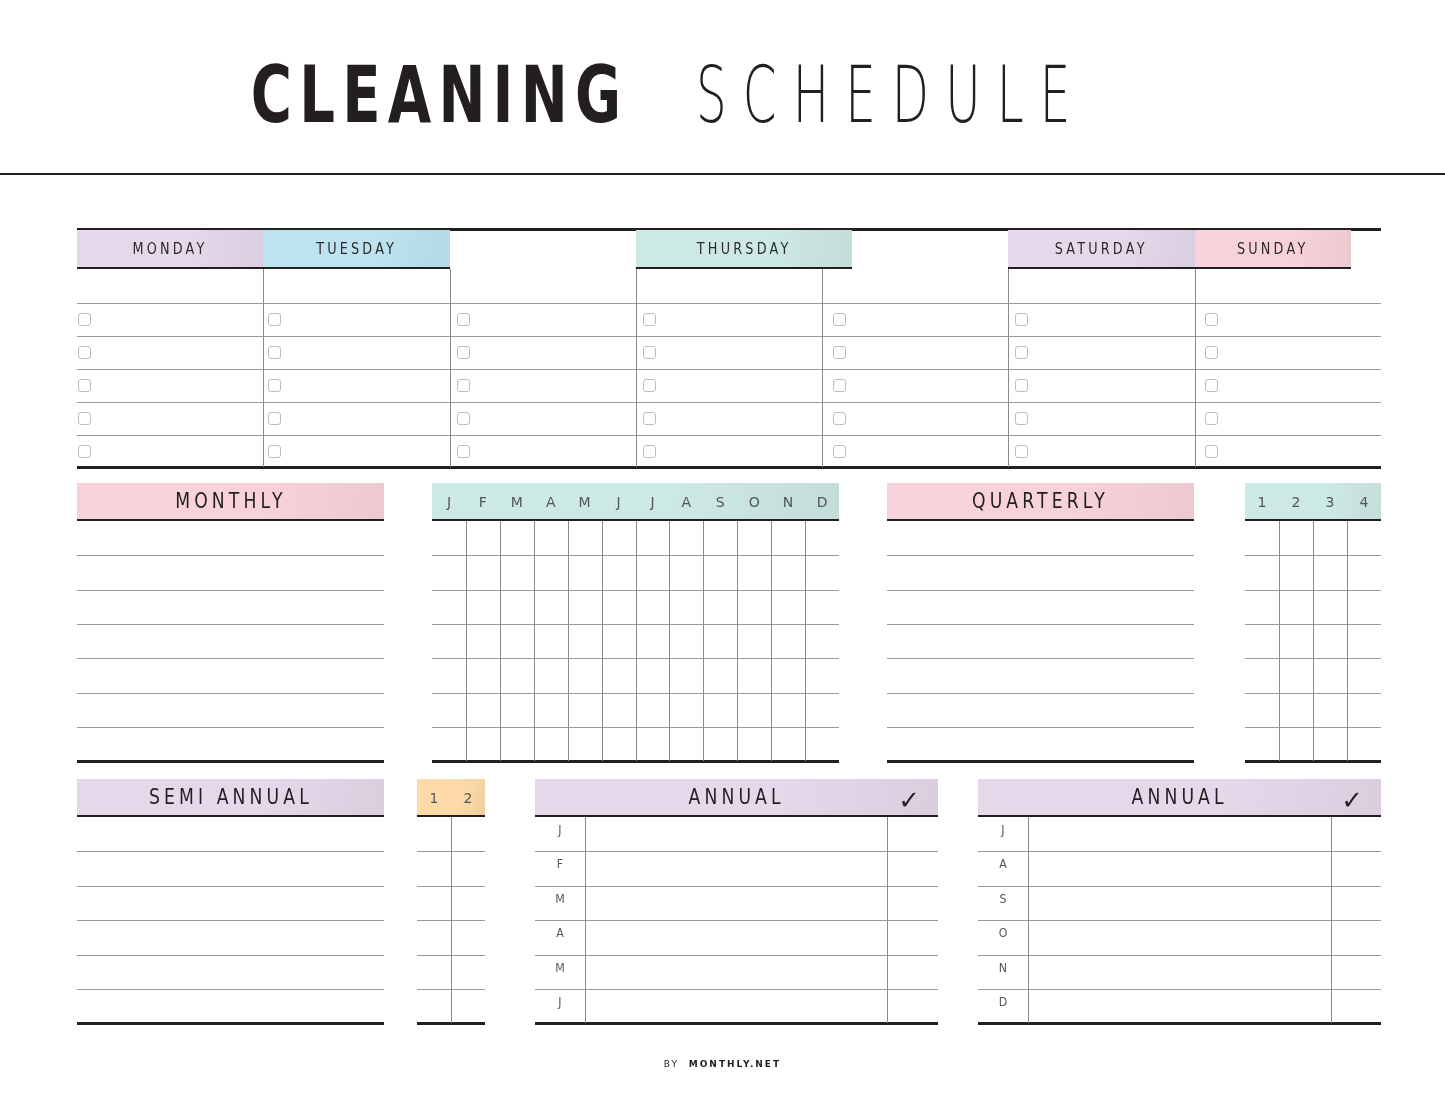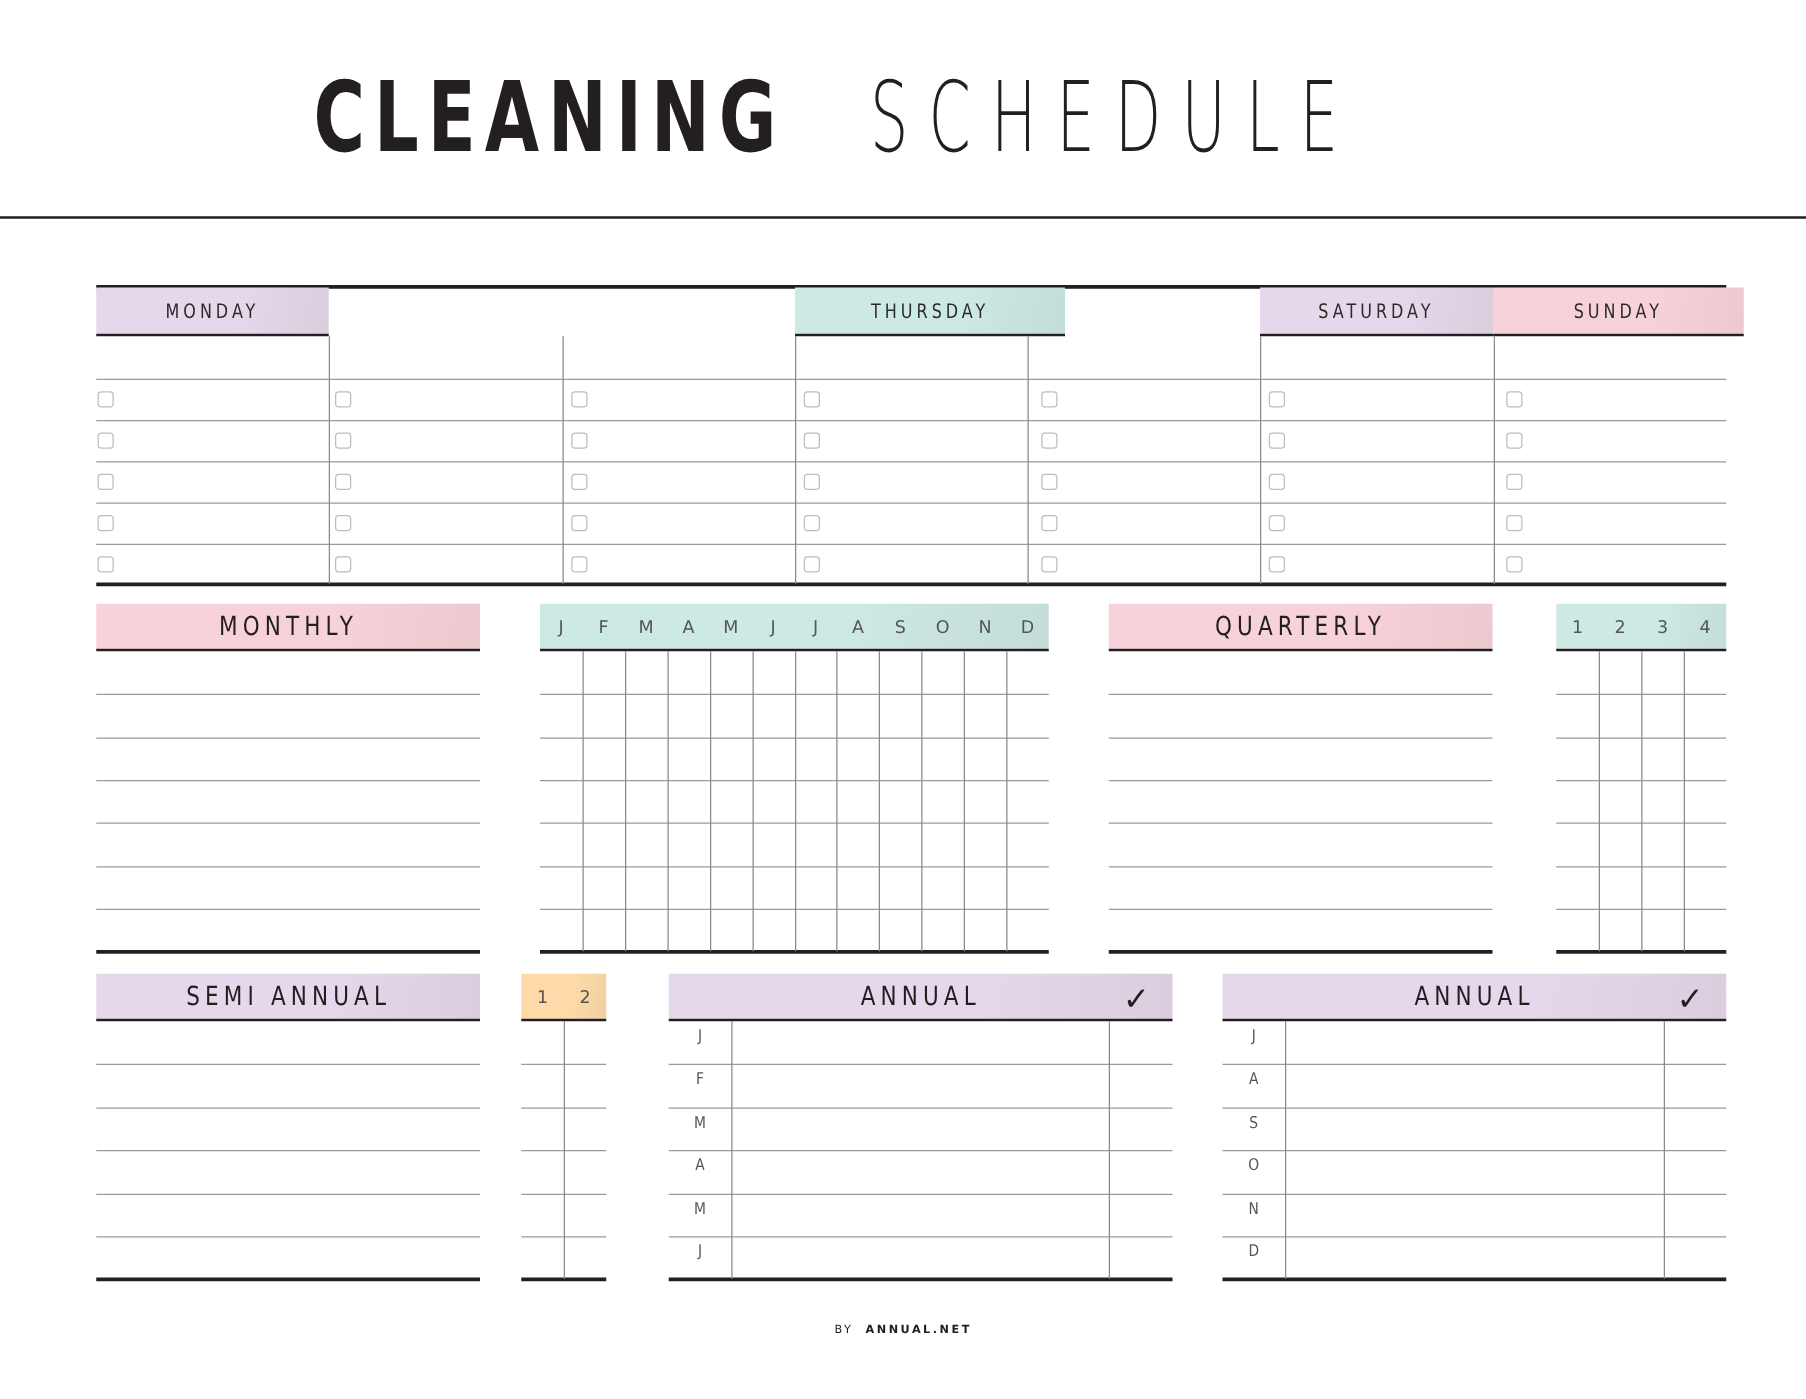--- a/index.html
+++ b/index.html
@@ -39,27 +39,30 @@
   <span class="title-bold">CLEANING</span>
   <span class="title-light">SCHEDULE</span>
 </div>
 <div class="title-rule"></div>
 
 <div class="week" id="week">
     <div class="week-top"></div>
     <div class="day-hdr" style="left:0px;width:186px;background:linear-gradient(100deg, #e4d8ea 0%, #e4d8ea 60%, #d9cdde 100%);">
       <span class="lbl">MONDAY</span>
     </div>
+    <div class="day-hdr" style="left:186px;width:187px;background:linear-gradient(100deg, #bde3f0 0%, #bde3f0 60%, #b4d8e4 100%);">
+      <span class="lbl">TUESDAY</span>
+    </div>
     <div class="day-hdr" style="left:559px;width:216px;background:linear-gradient(100deg, #cde9e4 0%, #cde9e4 60%, #c3ddd9 100%);">
       <span class="lbl">THURSDAY</span>
     </div>
     <div class="day-hdr" style="left:931px;width:187px;background:linear-gradient(100deg, #e4d8ea 0%, #e4d8ea 60%, #d9cdde 100%);">
       <span class="lbl">SATURDAY</span>
     </div>
-    <div class="day-hdr" style="left:1118px;width:200px;background:linear-gradient(100deg, #f8d2da 0%, #f8d2da 60%, #ecc8cf 100%);">
+    <div class="day-hdr" style="left:1118px;width:156px;background:linear-gradient(100deg, #f8d2da 0%, #f8d2da 60%, #ecc8cf 100%);">
       <span class="lbl">SUNDAY</span>
     </div>
     <div class="hline" style="left:0;top:75px;width:1304px;"></div>
     <div class="hline" style="left:0;top:108px;width:1304px;"></div>
     <div class="hline" style="left:0;top:141px;width:1304px;"></div>
     <div class="hline" style="left:0;top:174px;width:1304px;"></div>
     <div class="hline" style="left:0;top:207px;width:1304px;"></div>
     <div class="thick" style="left:0;top:238px;width:1304px;"></div>
     <div class="vline" style="left:186px;top:41px;height:198px;"></div>
     <div class="vline" style="left:373px;top:41px;height:198px;"></div>
@@ -391,14 +394,14 @@
     <div class="row-lbl" style="left:978px;top:994px;">D</div>
     <div class="abs" style="left:1028px;top:989px;width:303px;height:34.4px;"></div>
     <div class="abs" style="left:1331px;top:989px;width:50px;height:34.4px;"></div>
     <div class="thick" style="left:978px;top:1022.4px;width:403px;"></div>
     <div class="vline" style="left:1028px;top:817px;height:206.39999999999998px;"></div>
     <div class="vline" style="left:1331px;top:817px;height:206.39999999999998px;"></div>
   </div>
 
 <div class="footer">
   <span>BY</span>&nbsp;
-  <b>ANNUAL.NET</b>
+  <b>MONTHLY.NET</b>
 </div>
 
 </body></html>

